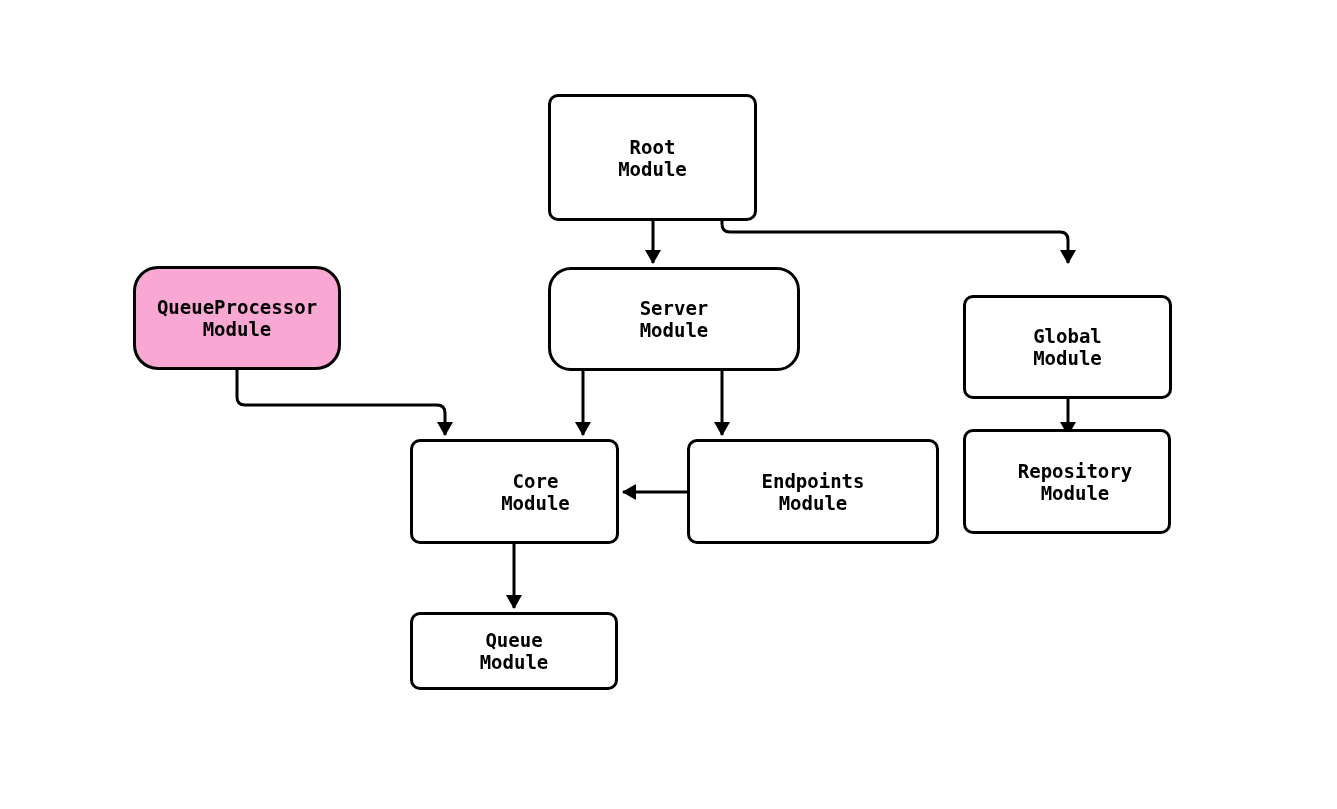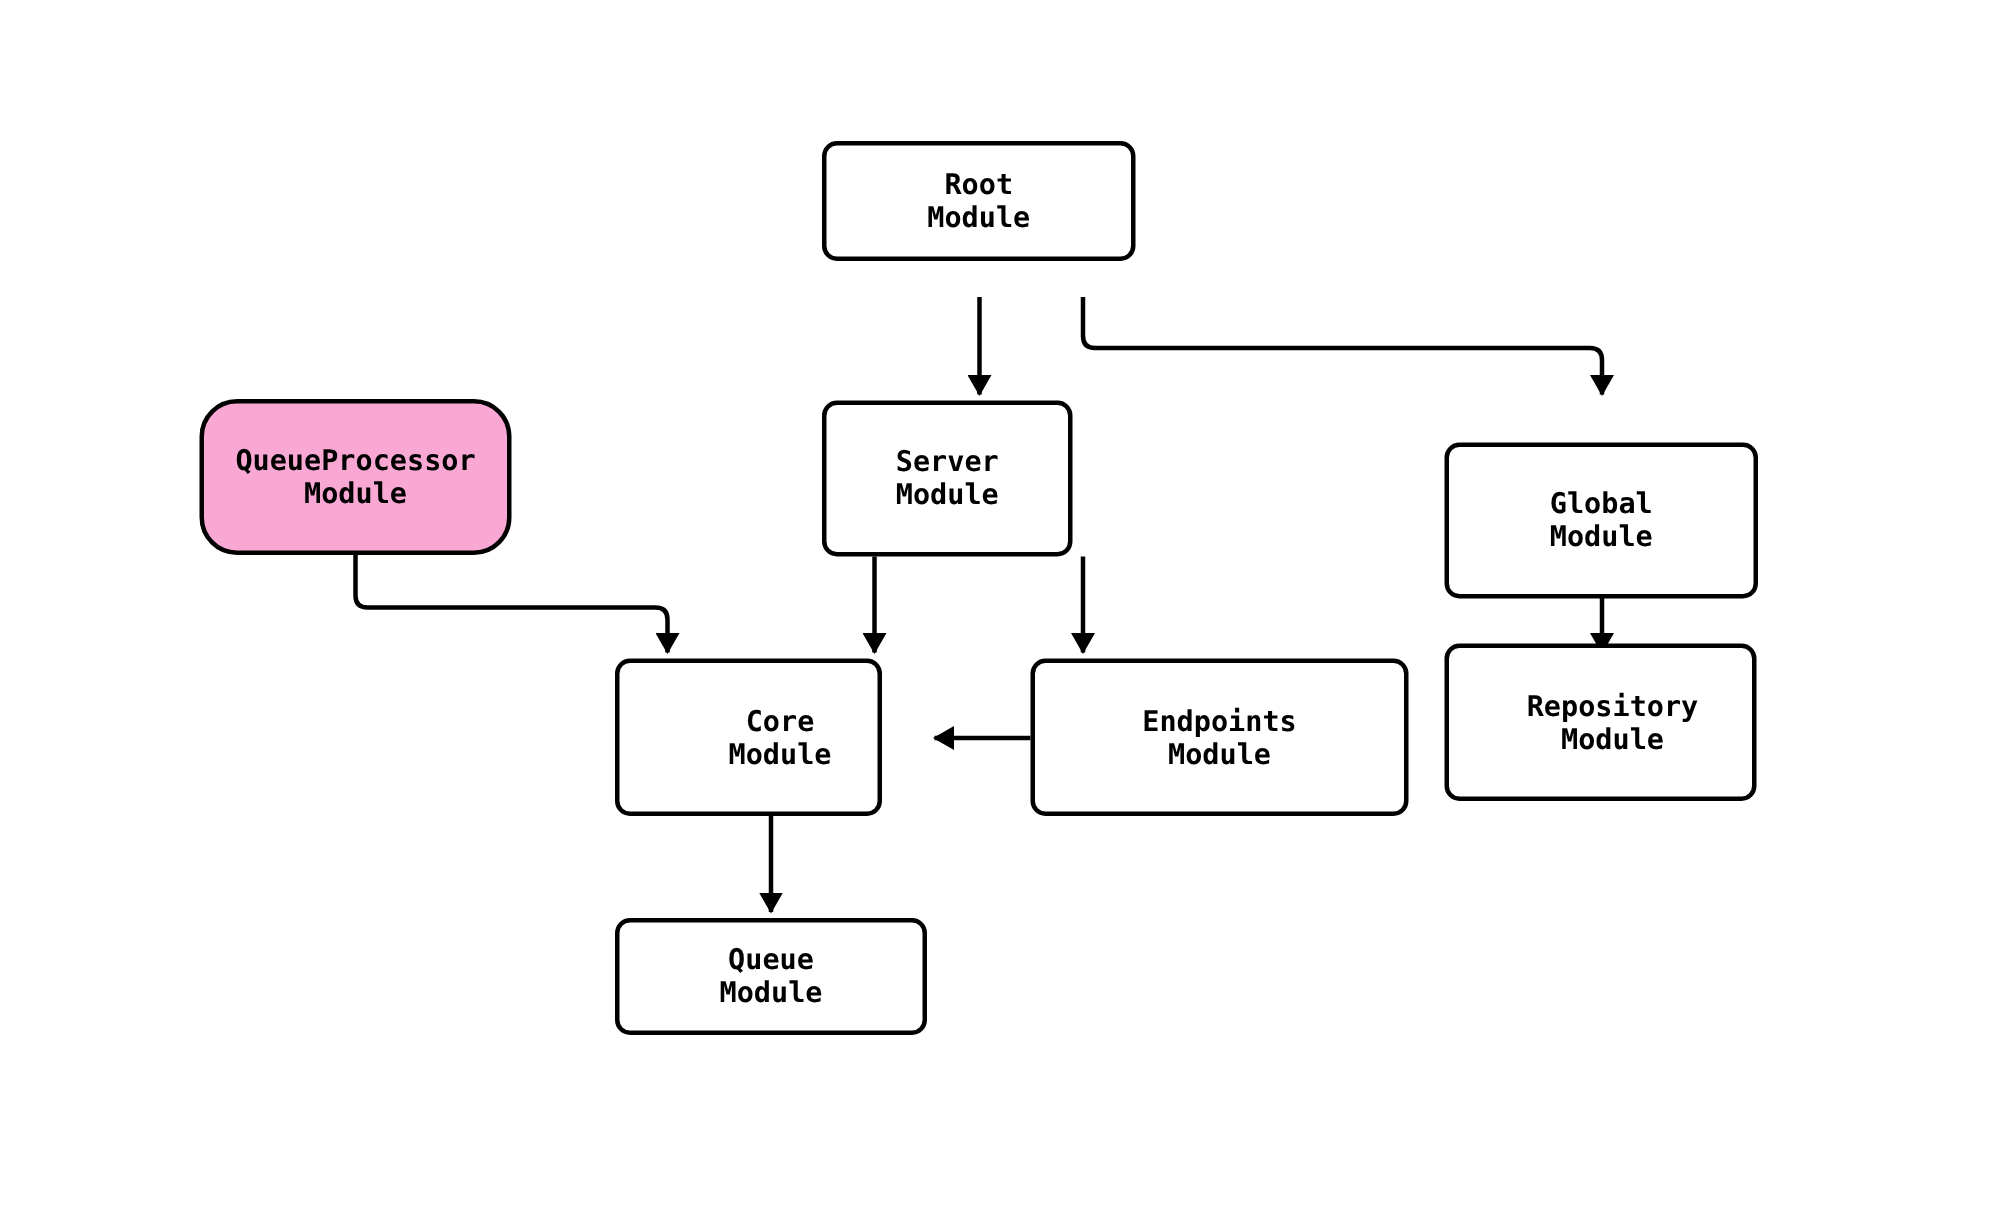--- a/index.html
+++ b/index.html
@@ -60,37 +60,37 @@
   <path class="edge" d="M 653 198 L 653 263" marker-end="url(#arrowhead)" stroke="#000000"></path>
       <path class="edge" d="M 722 198 L 722 224 Q 722 232 730 232 L 1060 232 Q 1068 232 1068 240 L 1068 263" marker-end="url(#arrowhead)" stroke="#000000"></path>
       <path class="edge" d="M 237 370 L 237 397 Q 237 405 245 405 L 437 405 Q 445 405 445 413 L 445 435" marker-end="url(#arrowhead)" stroke="#000000"></path>
       <path class="edge" d="M 583 371 L 583 435" marker-end="url(#arrowhead)" stroke="#000000"></path>
       <path class="edge" d="M 722 371 L 722 435" marker-end="url(#arrowhead)" stroke="#000000"></path>
       <path class="edge" d="M 687 492 L 623 492" marker-end="url(#arrowhead)" stroke="#000000"></path>
       <path class="edge" d="M 1068 371 L 1068 435" marker-end="url(#arrowhead)" stroke="#000000"></path>
       <path class="edge" d="M 514 544 L 514 608" marker-end="url(#arrowhead)" stroke="#000000"></path>
     </svg>
   <div id="node-layer">
-      <div class="node" style="left: 548px; top: 94px; width: 209px; height: 80px; background: rgb(255, 255, 255); border-color: rgb(0, 0, 0);">
+      <div class="node" style="left: 548px; top: 94px; width: 209px; height: 127px; background: rgb(255, 255, 255); border-color: rgb(0, 0, 0);">
         <div class="node-label" style="color: rgb(0, 0, 0);">Root
 Module</div>
       </div>
       <div class="node" style="left: 133px; top: 266px; width: 208px; height: 104px; background: #f9a8d4; border-color: rgb(0, 0, 0); border-radius: 25px;">
         <div class="node-label" style="color: rgb(0, 0, 0);">QueueProcessor
 Module</div>
       </div>
-      <div class="node" style="left: 548px; top: 267px; width: 167px; height: 104px; background: rgb(255, 255, 255); border-color: rgb(0, 0, 0);">
+      <div class="node" style="left: 548px; top: 267px; width: 252px; height: 104px; background: rgb(255, 255, 255); border-color: rgb(0, 0, 0); border-radius: 23px;">
         <div class="node-label" style="color: rgb(0, 0, 0);">Server
 Module</div>
       </div>
       <div class="node" style="left: 963px; top: 267px; width: 209px; height: 104px; background: rgb(255, 255, 255); border-color: rgb(0, 0, 0); margin-top: 28px;">
         <div class="node-label" style="color: rgb(0, 0, 0);">Global
 Module</div>
       </div>
-      <div class="node" style="left: 410px; top: 439px; width: 178px; height: 105px; background: rgb(255, 255, 255); border-color: rgb(0, 0, 0); padding-left: 42px;">
+      <div class="node" style="left: 410px; top: 439px; width: 209px; height: 105px; background: rgb(255, 255, 255); border-color: rgb(0, 0, 0); padding-left: 42px;">
         <div class="node-label" style="color: rgb(0, 0, 0);">Core
 Module</div>
       </div>
       <div class="node" style="left: 687px; top: 439px; width: 252px; height: 105px; background: rgb(255, 255, 255); border-color: rgb(0, 0, 0);">
         <div class="node-label" style="color: rgb(0, 0, 0);">Endpoints
 Module</div>
       </div>
       <div class="node" style="left: 963px; top: 429px; width: 208px; height: 105px; background: rgb(255, 255, 255); border-color: rgb(0, 0, 0); padding-left: 16px;">
         <div class="node-label" style="color: rgb(0, 0, 0);">Repository
 Module</div>

